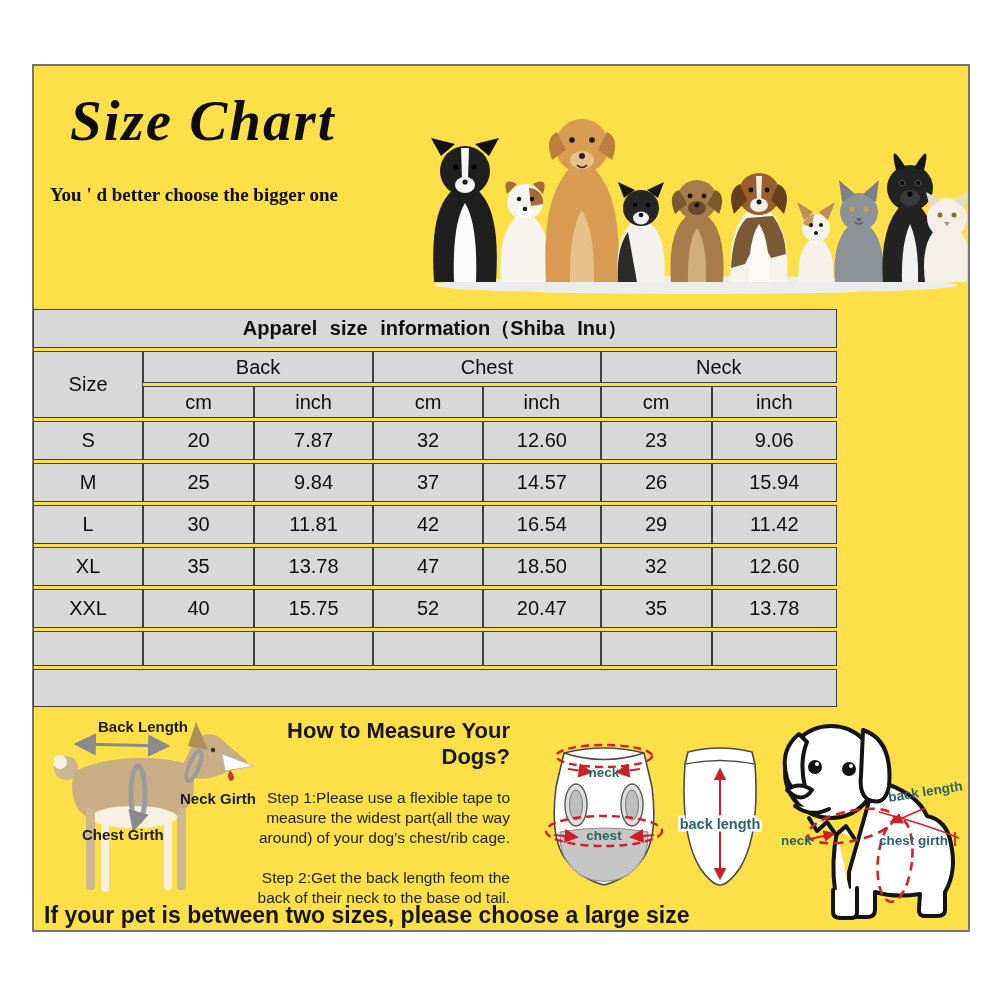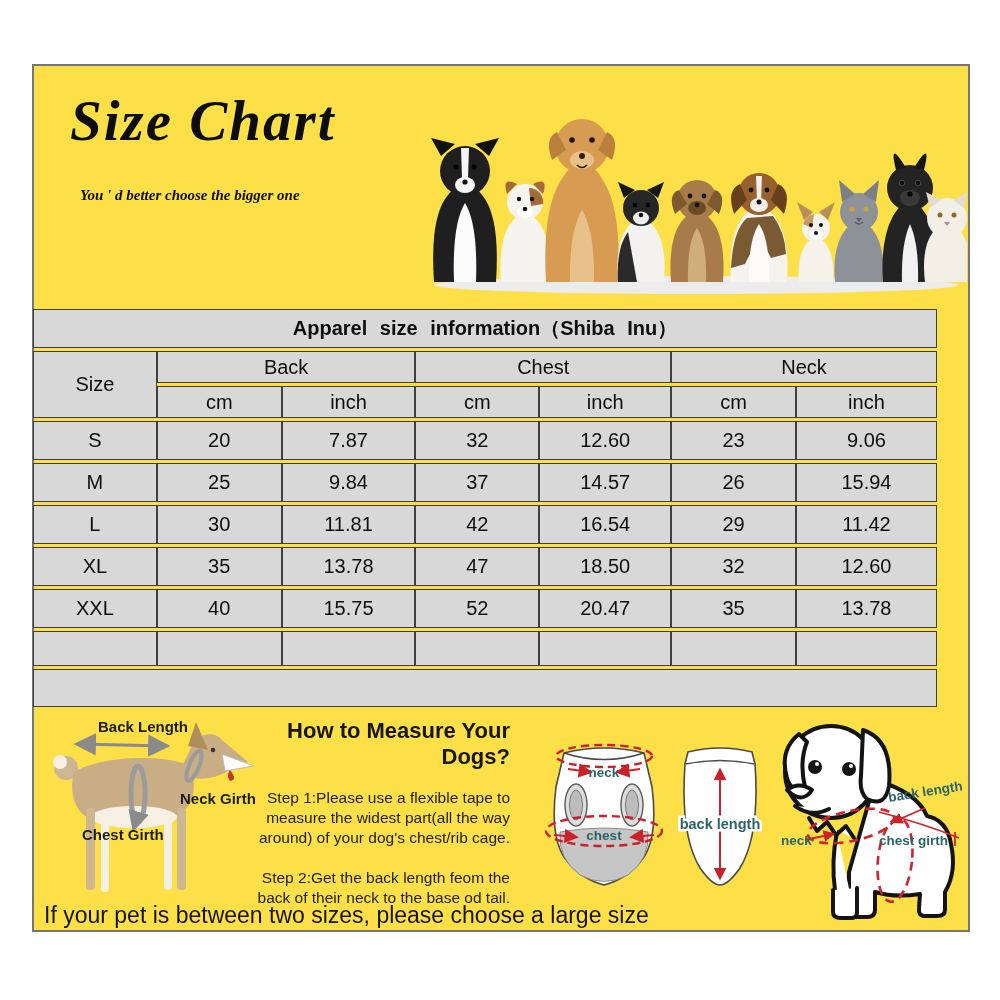--- a/index.html
+++ b/index.html
@@ -3,42 +3,42 @@
 <meta charset="utf-8">
 <style>
   html,body{margin:0;padding:0;width:1000px;height:1000px;background:#fff;overflow:hidden;
     font-family:"Liberation Sans",sans-serif;color:#111;}
   .frame{position:absolute;left:32px;top:64px;width:934px;height:864px;
     border:2px solid #757575;background:#fde047;}
   
   .title{position:absolute;left:36px;top:22px;font-family:"Liberation Serif",serif;
     font-style:italic;font-weight:bold;font-size:57px;letter-spacing:2px;color:#0d0d0d;}
   .subtitle{position:absolute;left:10px;top:112px;font-family:"Liberation Serif",serif;
-    font-style:italic;font-weight:bold;font-size:15px;line-height:34px;color:#0d0d0d;margin-left:30px;}
+    font-weight:bold;font-size:19px;line-height:34px;color:#0d0d0d;}
   .subtitle .l1{margin-left:6px;}
   .pets{position:absolute;left:391px;top:6px;width:542px;height:228px;}
   
-  table.size-table{position:absolute;left:-1px;top:240px;width:904px;
+  table.size-table{position:absolute;left:-1px;top:240px;width:804px;
     border-collapse:separate;border-spacing:0 3px;table-layout:fixed;}
   table.size-table td{background:#d8d8d8;border:1px solid #3f3f3f;text-align:center;
     font-size:20px;color:#0e0e0e;padding:0;}
   td.t-title{height:37px;font-weight:bold;font-size:22px;word-spacing:7px;}
   tr.hdr td{height:30px;}
   tr.data td{height:37px;}
   tr.empty td{height:33px;}
   td.merged{height:36px;}
   
   .measure-dog{position:absolute;left:12px;top:644px;width:216px;height:198px;}
   .instructions{position:absolute;left:220px;top:652px;width:256px;text-align:right;}
   .instructions h3{margin:0 0 18px 0;font-size:22px;font-weight:700;color:#161616;}
   .instructions p{margin:0 0 20px 0;font-size:15.5px;line-height:20px;color:#222;}
   .garment-front{position:absolute;left:506px;top:673px;width:128px;height:152px;}
   .garment-back{position:absolute;left:636px;top:674px;width:100px;height:152px;}
   .puppy{position:absolute;left:741px;top:646px;width:192px;height:215px;}
-  .footer-note{position:absolute;left:10px;top:836px;font-size:23px;font-weight:400;color:#151515;}
+  .footer-note{position:absolute;left:10px;top:836px;font-size:23px;font-weight:700;color:#151515;}
   svg text{font-family:"Liberation Sans",sans-serif;}
   .lblB{font-size:15px;font-weight:bold;fill:#1c1c1c;}
   .lblT{font-size:13.5px;font-weight:bold;fill:#2b6468;}
 </style>
 </head>
 <body>
 
 <div class="frame">
 
   <div class="title">Size Chart</div>

